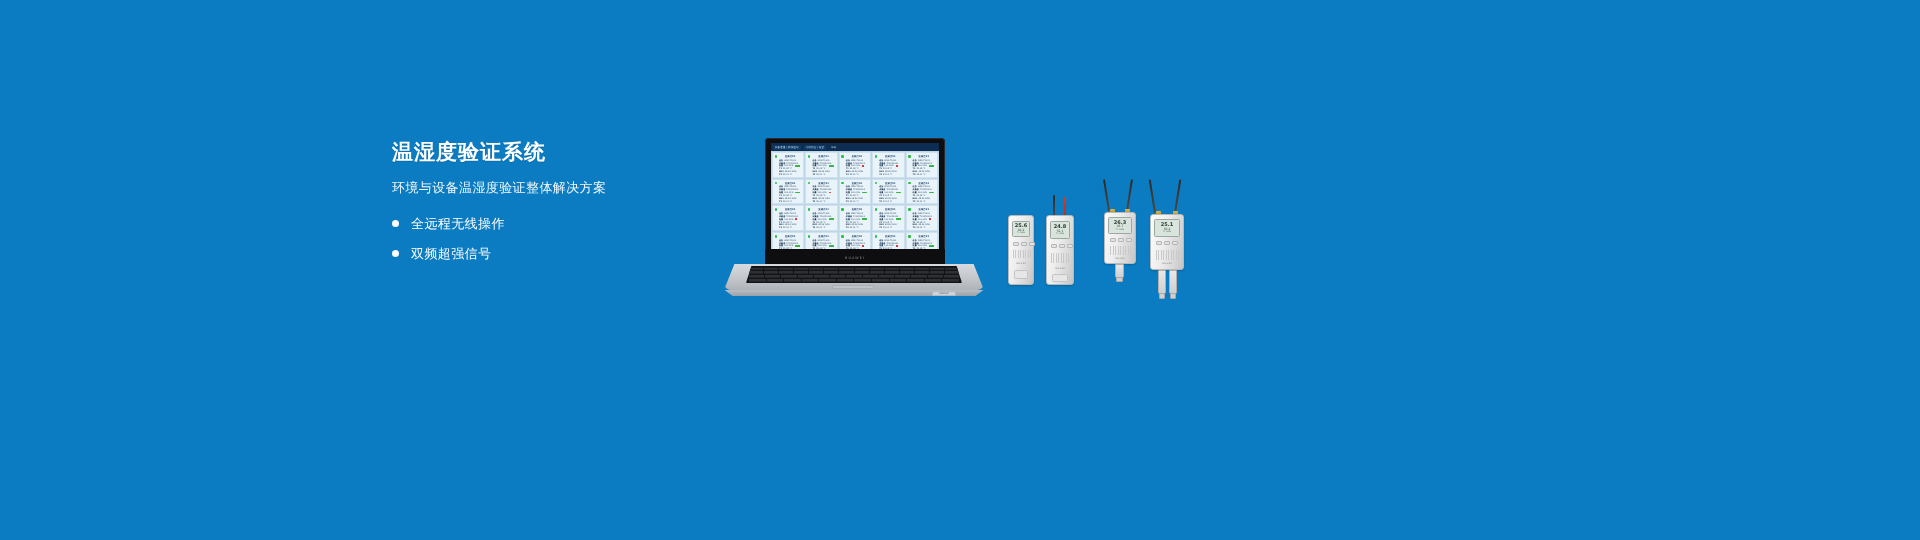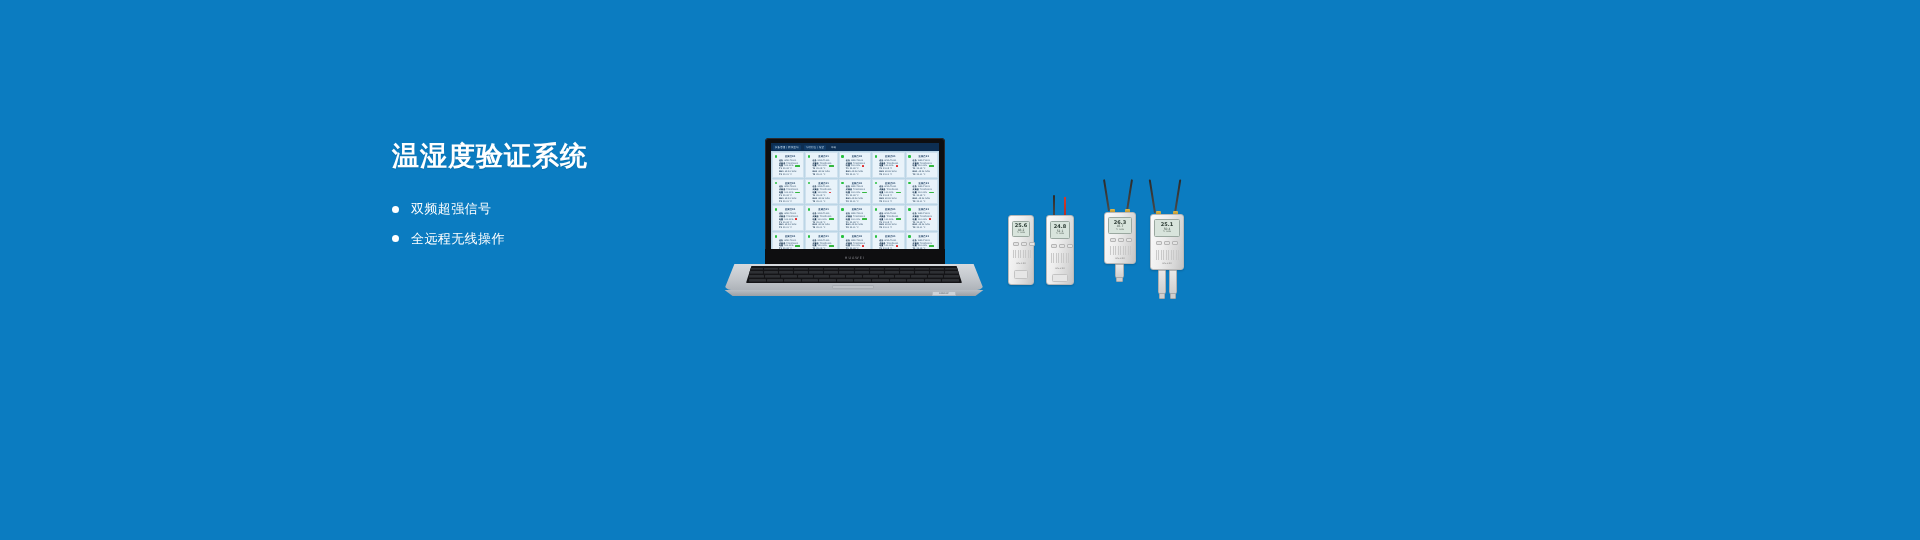--- a/index.html
+++ b/index.html
@@ -7,22 +7,22 @@
   body {
     background:#0b7cc1;
     font-family:"DejaVu Sans","Liberation Sans",sans-serif;
     position:relative;
   }
   .banner { position:absolute; inset:0; background:#0b7cc1; }
 
   
   .copy { position:absolute; left:392px; top:140px; width:330px; color:#fff; }
   .copy h1 {
-    font-size:27px; font-weight:bold; letter-spacing:1px;
-    color:#ffffff; line-height:1.2; margin-bottom:29px;
+    font-size:21px; font-weight:bold; letter-spacing:1px;
+    color:#ffffff; line-height:1.2; margin-bottom:15px;
     text-shadow:0 1px 1px rgba(0,0,0,.12);
   }
   .copy .sub {
     font-size:13px; font-weight:normal; color:#f2f9fd;
     letter-spacing:.4px; margin-bottom:19px; line-height:1.3;
   }
   .bullets { list-style:none; }
   .bullets li {
     display:flex; align-items:center;
     font-size:13px; color:#ffffff; letter-spacing:.4px;
@@ -186,28 +186,29 @@
     width:100%; text-align:center;
   }
 </style>
 </head>
 <body>
 
 <div class="banner">
 
   <div class="copy">
     <h1>温湿度验证系统</h1>
+    <div class="sub">环境与设备温湿度验证整体解决方案</div>
     <ul class="bullets">
       <li>
         <span class="dot"></span>
-        <span>双频超强信号</span>
+        <span>全远程无线操作</span>
       </li>
       <li>
         <span class="dot"></span>
-        <span>全远程无线操作</span>
+        <span>双频超强信号</span>
       </li>
     </ul>
   </div>
 
   <div class="laptop">
 
     <div class="lid">
       <div class="screen">
 
         <div class="app-header">

